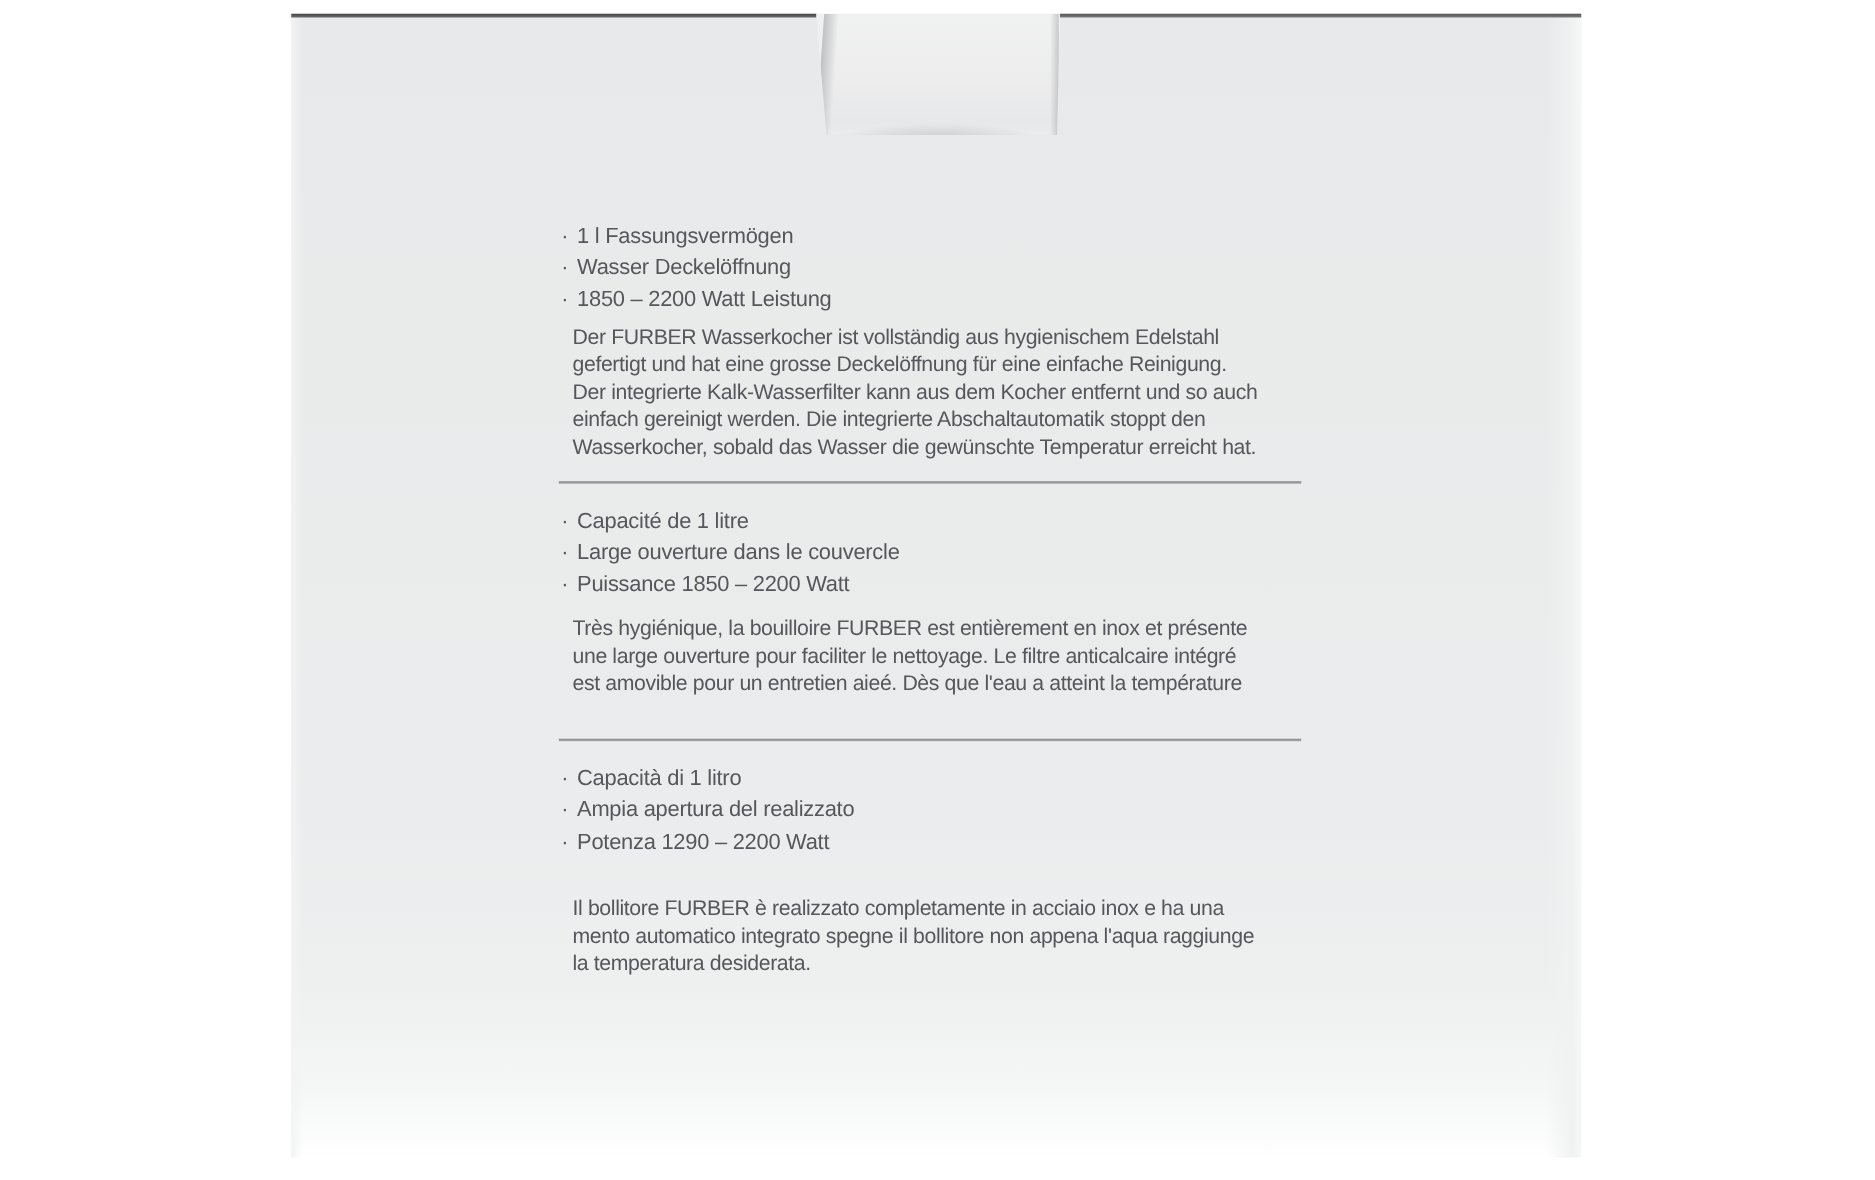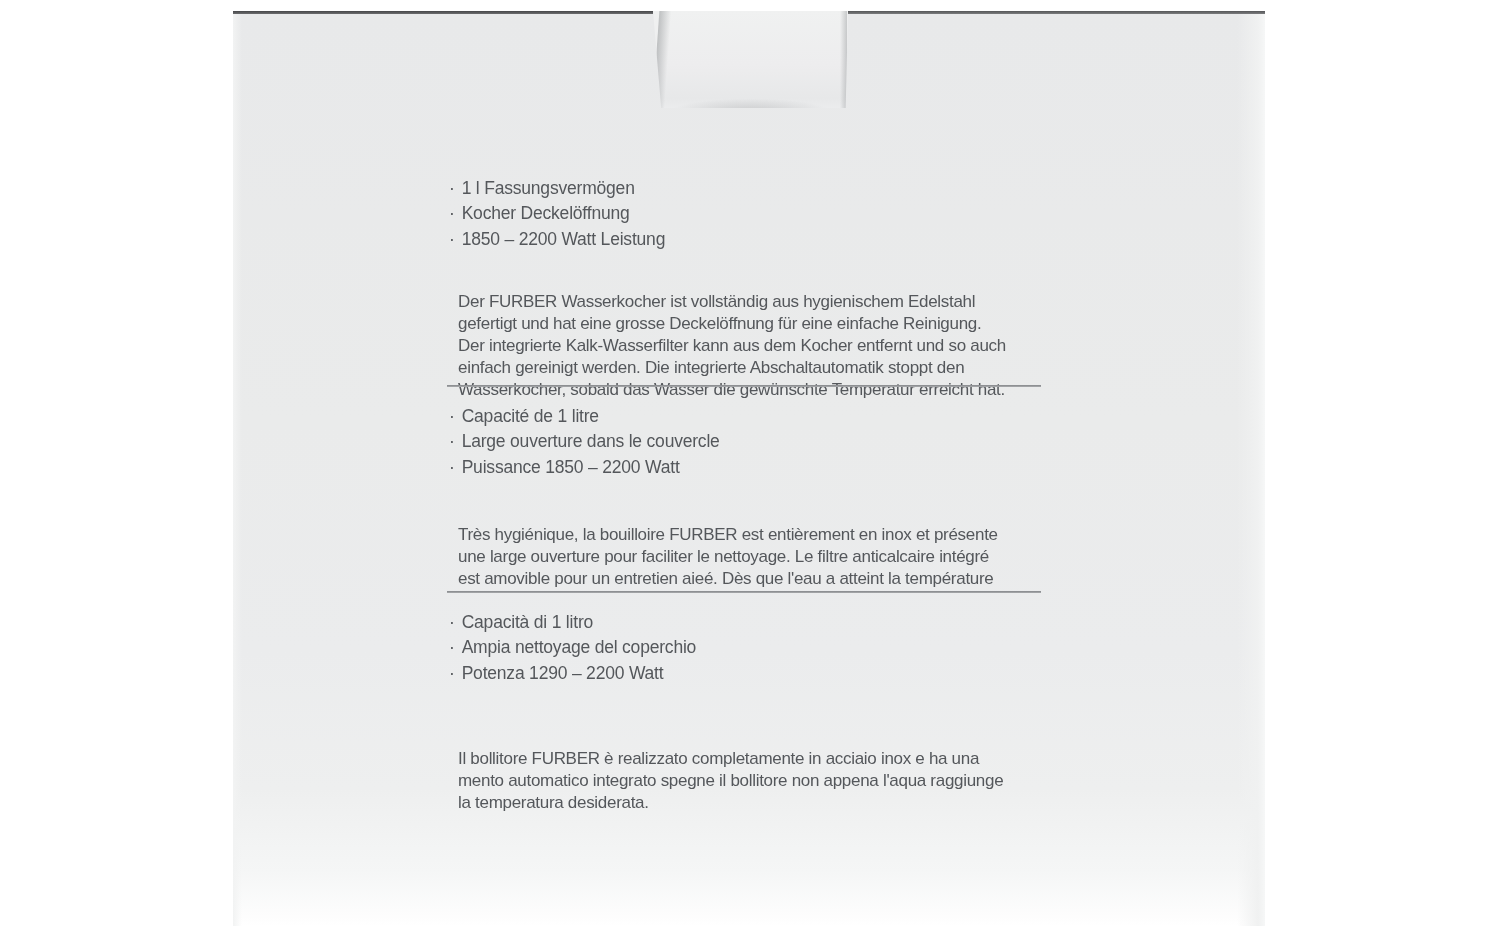--- a/index.html
+++ b/index.html
@@ -108,21 +108,20 @@
     display: inline-block;
     margin-right: 7px;
   }
   .para {
     position: absolute;
     left: 458px;
     color: #54575b;
     font-size: 17px;
     line-height: 22px;
     letter-spacing: -0.3px;
-    margin-top: 32px;
   }
   .pline { white-space: nowrap; }
   .divider {
     position: absolute;
     left: 447px;
     width: 594px;
     height: 2px;
     background: linear-gradient(180deg, #85878a, #aaacae);
   }
   #sec-de-bullets { top: 176px; }
@@ -148,21 +147,21 @@
     <div class="shade-left"></div>
     <div class="shade-right"></div>
     <div class="shade-bottom"></div>
   </div>
 
   <div class="bullets" id="sec-de-bullets">
     <div class="bullet-row">
       <span class="dot">·</span><span>1 l Fassungsvermögen</span>
     </div>
     <div class="bullet-row">
-      <span class="dot">·</span><span>Kocher Deckelöffnung</span>
+      <span class="dot">·</span><span>Wasser Deckelöffnung</span>
     </div>
     <div class="bullet-row">
       <span class="dot">·</span><span>1850 – 2200 Watt Leistung</span>
     </div>
   </div>
   <div class="para" id="sec-de-para">
     <div class="pline">Der FURBER Wasserkocher ist vollständig aus hygienischem Edelstahl</div>
     <div class="pline">gefertigt und hat eine grosse Deckelöffnung für eine einfache Reinigung.</div>
     <div class="pline">Der integrierte Kalk-Wasserfilter kann aus dem Kocher entfernt und so auch</div>
     <div class="pline">einfach gereinigt werden. Die integrierte Abschaltautomatik stoppt den</div>
@@ -188,21 +187,21 @@
     <div class="pline">est amovible pour un entretien aieé. Dès que l'eau a atteint la température</div>
   </div>
 
   <div class="divider" id="divider-2"></div>
 
   <div class="bullets" id="sec-it-bullets">
     <div class="bullet-row">
       <span class="dot">·</span><span>Capacità di 1 litro</span>
     </div>
     <div class="bullet-row">
-      <span class="dot">·</span><span>Ampia nettoyage del coperchio</span>
+      <span class="dot">·</span><span>Ampia apertura del realizzato</span>
     </div>
     <div class="bullet-row">
       <span class="dot">·</span><span>Potenza 1290 – 2200 Watt</span>
     </div>
   </div>
   <div class="para" id="sec-it-para">
     <div class="pline">Il bollitore FURBER è realizzato completamente in acciaio inox e ha una</div>
     <div class="pline">mento automatico integrato spegne il bollitore non appena l'aqua raggiunge</div>
     <div class="pline">la temperatura desiderata.</div>
   </div>

